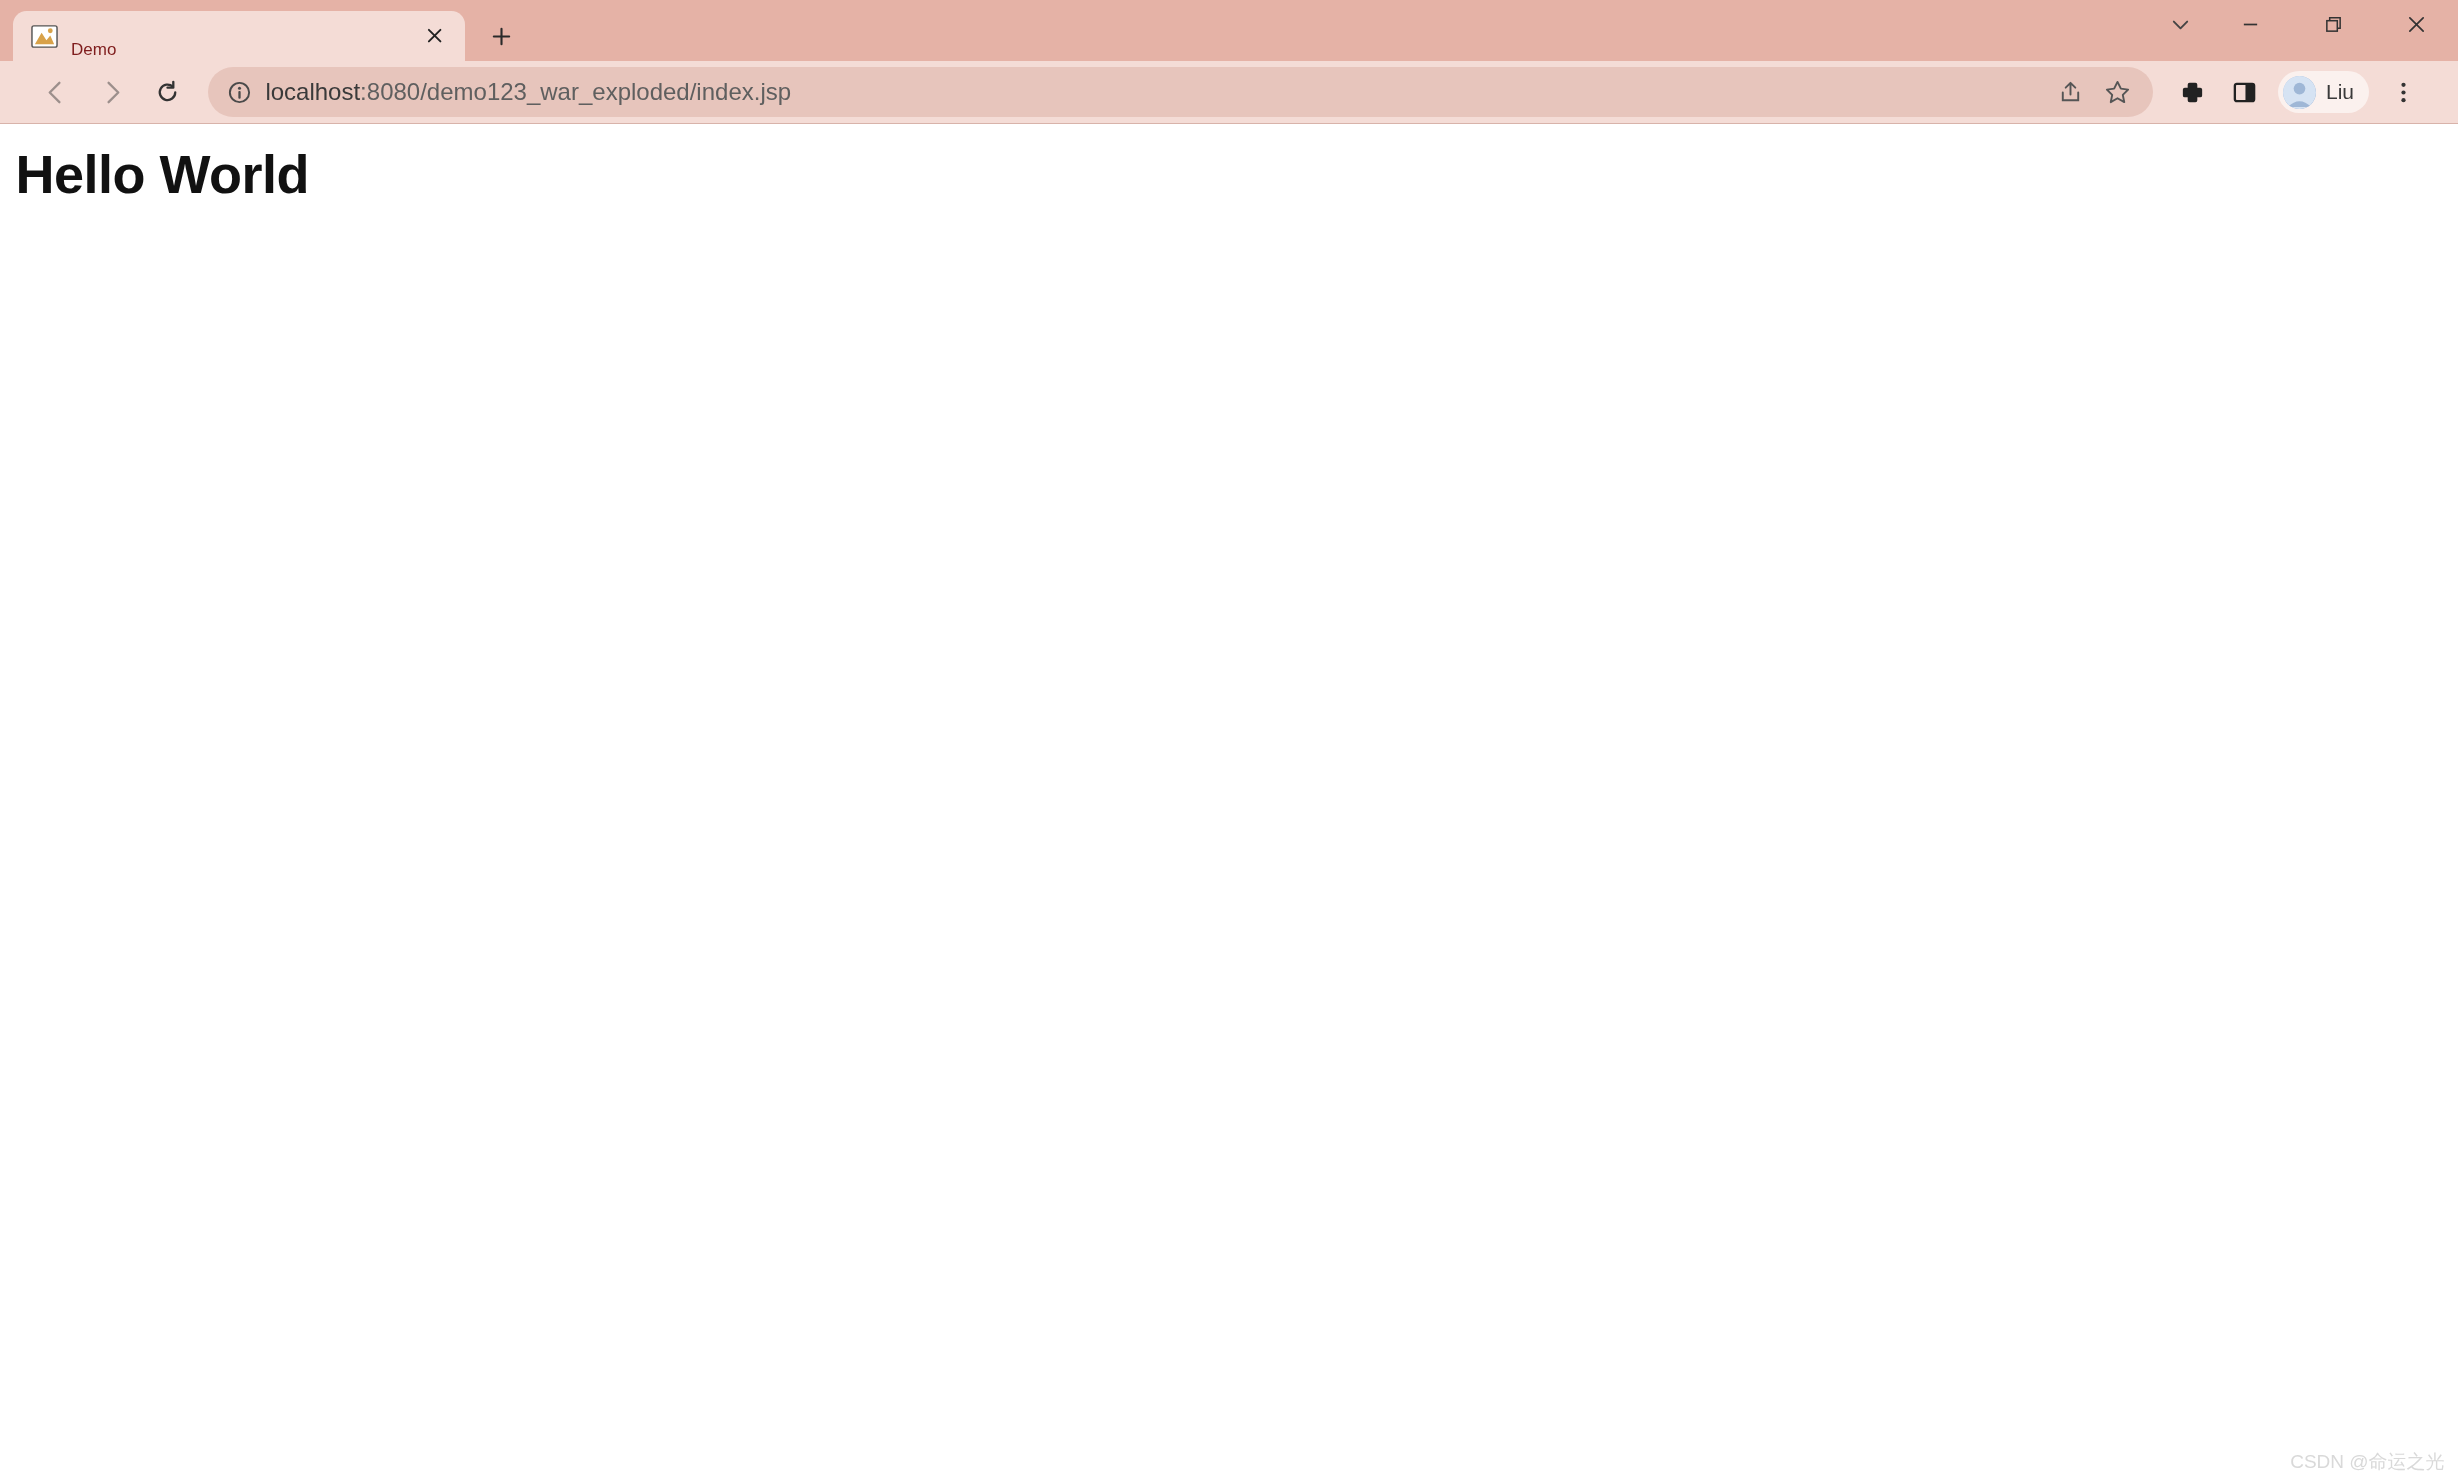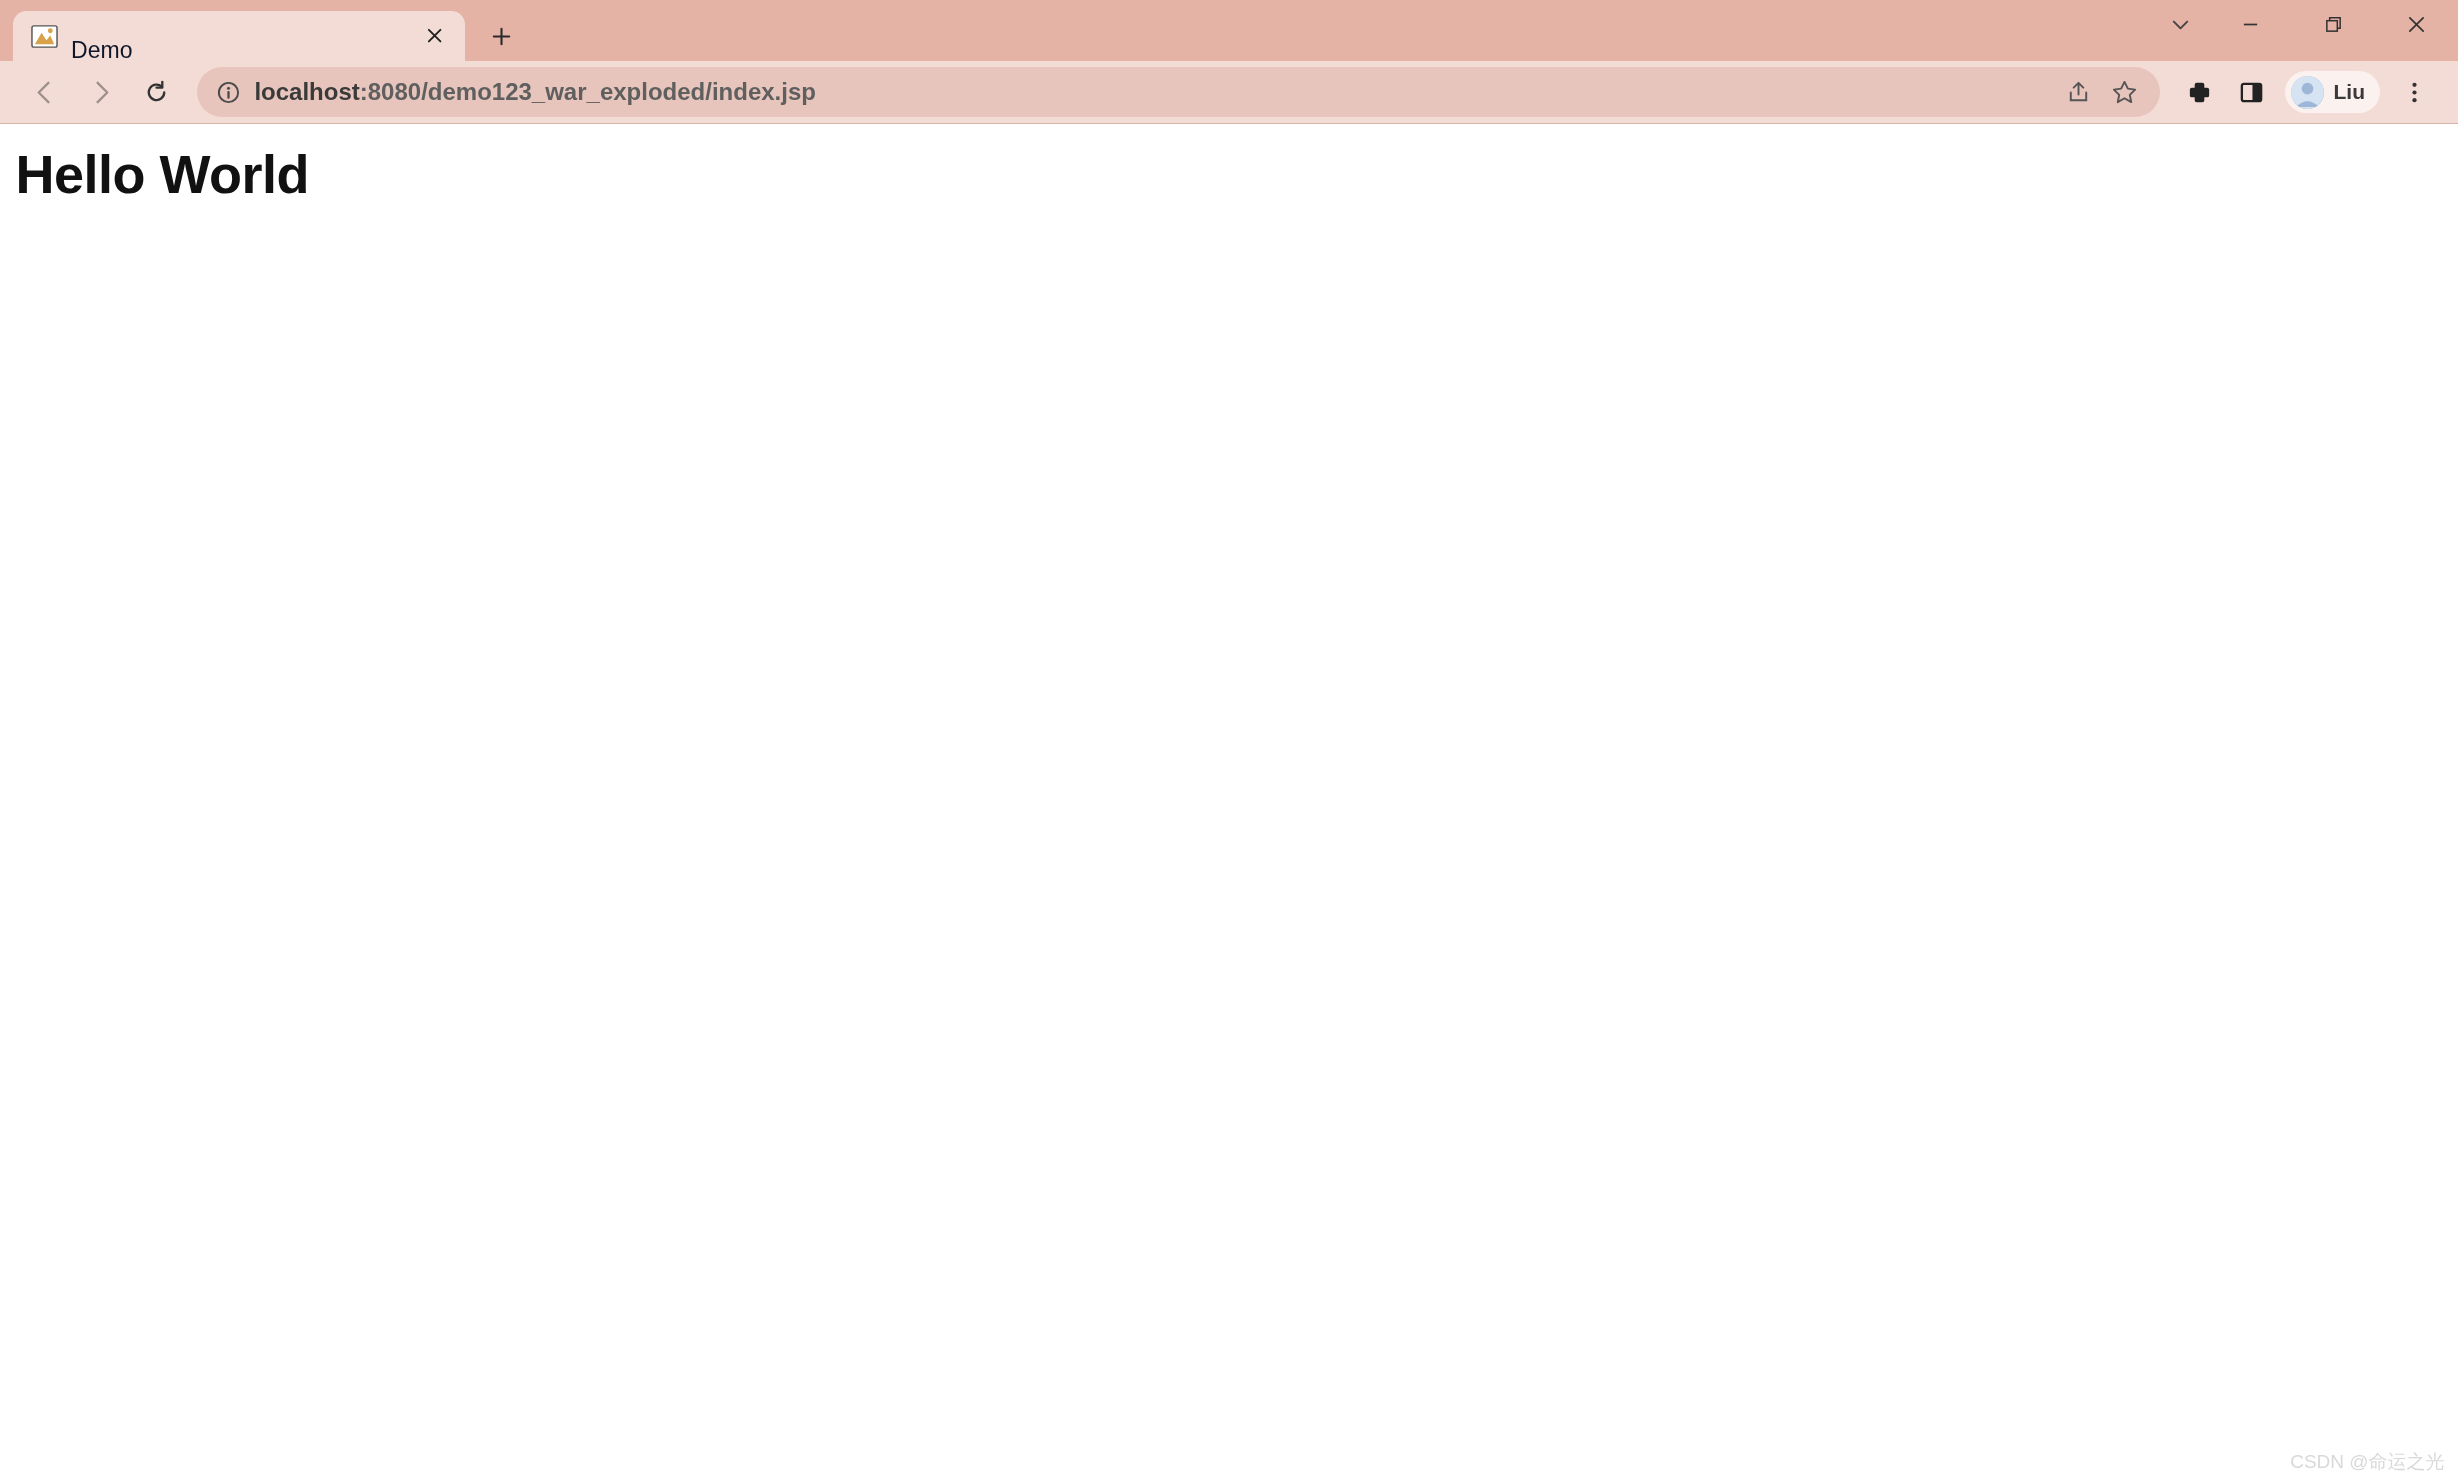--- a/index.html
+++ b/index.html
@@ -41,22 +41,22 @@
       display: flex;
       align-items: center;
       justify-content: center;
     }
     .tab-favicon svg {
       width: 27px;
       height: 27px;
     }
     .tab-title {
       flex: 1;
-      font-size: 23px;
-      color: #0f172a;
+      font-size: 17px;
+      color: #7f1d1d;
       white-space: nowrap;
       overflow: hidden;
       margin-top: 28px;
     }
     .tab-close {
       width: 27px;
       height: 27px;
       display: flex;
       align-items: center;
       justify-content: center;
@@ -109,24 +109,23 @@
       justify-content: center;
       cursor: pointer;
     }
     .search-tabs svg { width: 21px; height: 21px; }
 
     .toolbar {
       height: 63px;
       background: #f4dcd6;
       display: flex;
       align-items: center;
-      padding: 0 20px;
+      padding: 0 31px;
       gap: 5.8px;
       border-bottom: 1px solid #d8b3aa;
-      font-weight: bold;
     }
     .nav-btn {
       width: 50px;
       height: 50px;
       display: flex;
       align-items: center;
       justify-content: center;
       cursor: pointer;
       border-radius: 50%;
     }

